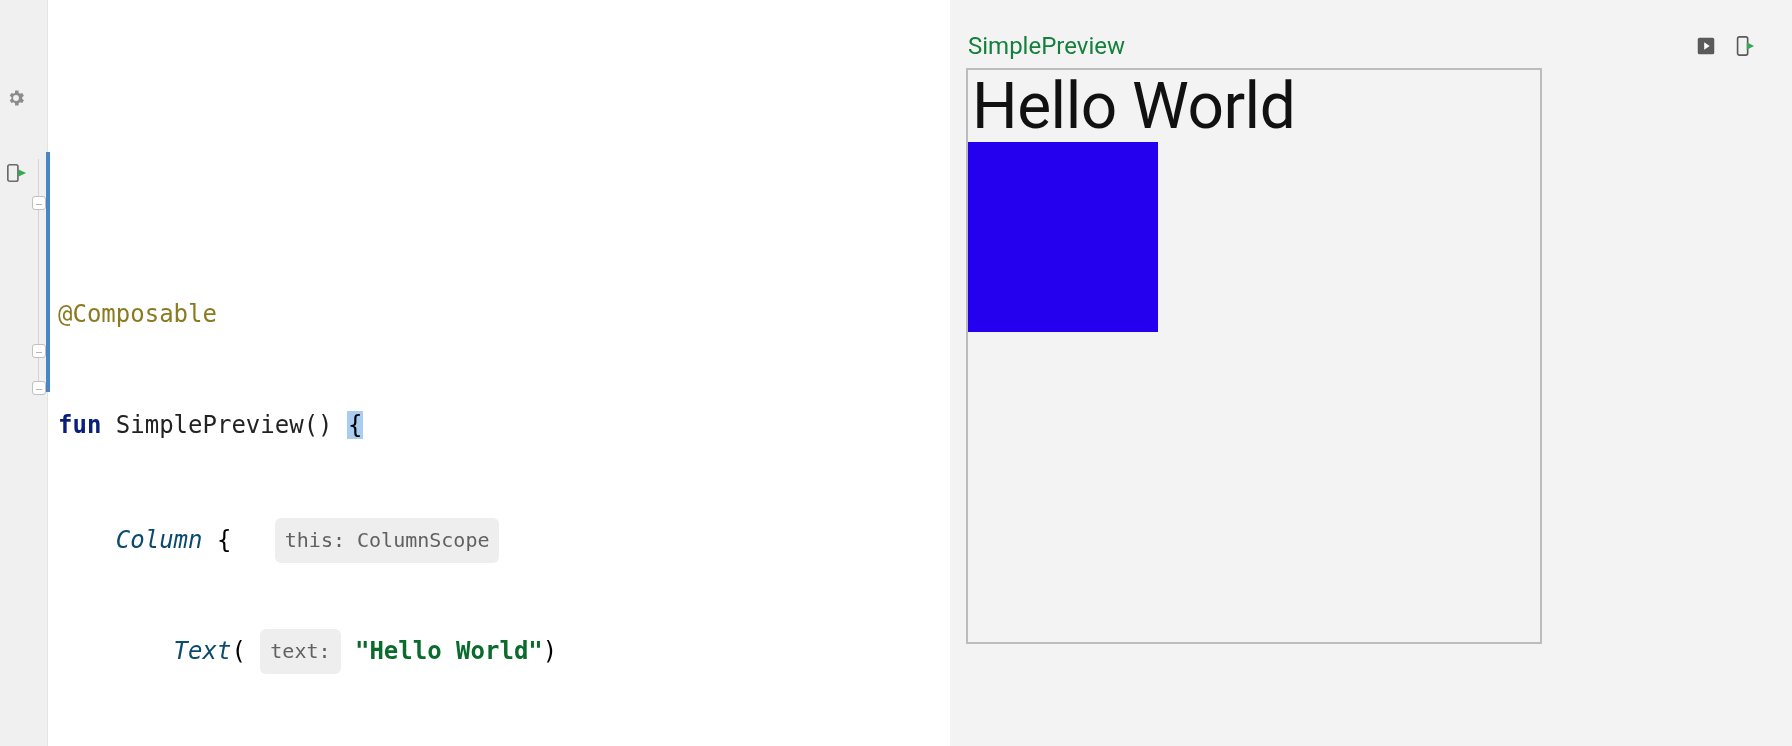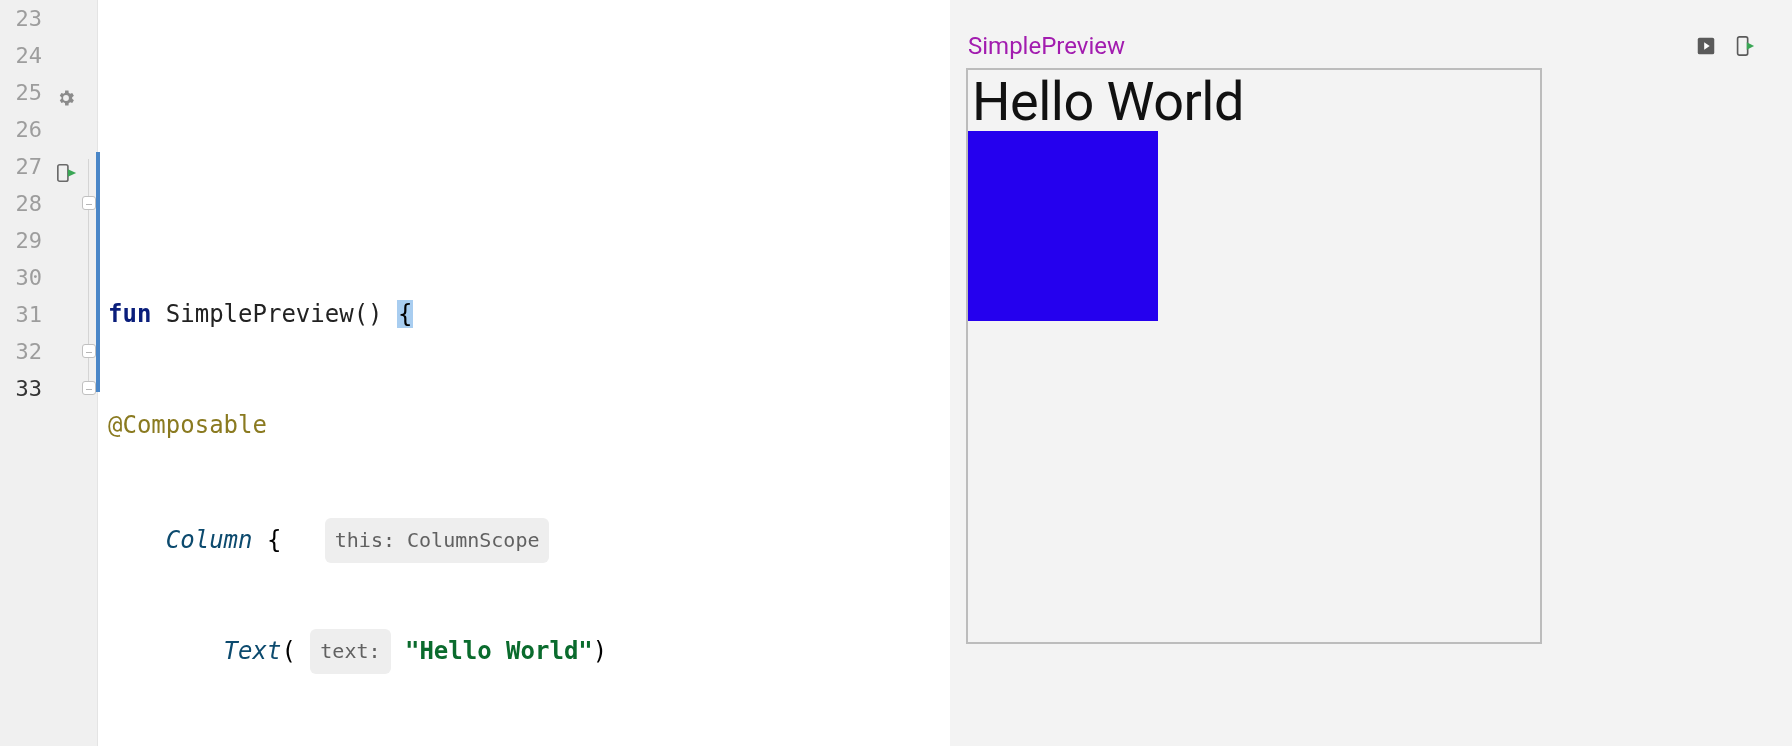--- a/index.html
+++ b/index.html
@@ -116,21 +116,21 @@
   .preview-pane {
     flex: 1;
     background: #f3f3f3;
     padding: 32px 30px 20px 16px;
     position: relative;
   }
   .preview-header {
     display: flex;
     align-items: center;
     justify-content: space-between;
-    color: #a21caf;
+    color: #15803d;
     font-family: -apple-system, "Segoe UI", Roboto, sans-serif;
     font-size: 24px;
     padding: 0 6px 8px 2px;
   }
   .preview-header .actions {
     display: flex; gap: 14px;
   }
   .preview-header .act-btn {
     width: 24px; height: 24px;
     display: flex; align-items: center; justify-content: center;
@@ -138,21 +138,21 @@
   }
   .preview-frame {
     width: 576px;
     height: 576px;
     border: 2px solid #bcbcbc;
     background: #f3f3f3;
     position: relative;
   }
   .preview-text {
     font-family: -apple-system, "Segoe UI", Roboto, sans-serif;
-    font-size: 54px;
+    font-size: 64px;
     font-weight: 400;
     color: #111;
     letter-spacing: -0.5px;
     padding: 2px 2px 0 4px;
     line-height: 1.1;
   }
   .preview-box {
     width: 190px; height: 190px;
     background: #2500ee;
   }
@@ -160,33 +160,20 @@
 </style>
 </head>
 <body>
 
 <div class="top-black"></div>
 
 <div class="root">
 
   <div class="editor-pane">
 
-    <div class="gutter">
-      <div class="ln">23</div>
-      <div class="ln">24</div>
-      <div class="ln">25</div>
-      <div class="ln">26</div>
-      <div class="ln">27</div>
-      <div class="ln">28</div>
-      <div class="ln">29</div>
-      <div class="ln">30</div>
-      <div class="ln">31</div>
-      <div class="ln">32</div>
-      <div class="ln cur">33</div>
-    </div>
 
     <div class="icon-col">
       <div class="g-icon gear-icon">
         <svg viewBox="0 0 24 24" width="20" height="20">
           <path fill="#8b8b8b" d="M19.4 13l.03-.99-.03-1 2.07-1.62-2-3.46-2.46.99a7.4 7.4 0 0 0-1.72-1L15 3h-4l-.3 2.92c-.6.25-1.18.58-1.72 1L6.52 5.93l-2 3.46L6.6 11l-.03 1 .03 1-2.07 1.62 2 3.46 2.46-.99c.54.42 1.12.75 1.72 1L11 21h4l.3-2.92c.6-.25 1.18-.58 1.72-1l2.46.99 2-3.46L19.4 13zM12 15.5A3.5 3.5 0 1 1 15.5 12 3.5 3.5 0 0 1 12 15.5z"></path>
         </svg>
       </div>
       <div class="g-icon run-icon">
         <svg viewBox="0 0 24 24" width="22" height="22">
           <rect x="2" y="3" width="11" height="18" rx="2" fill="none" stroke="#6a6a6a" stroke-width="1.8"></rect>
@@ -196,22 +183,22 @@
       <div class="change-bar"></div>
       <div class="fold-line"></div>
       <div class="fold-knob" style="top:196px">–</div>
       <div class="fold-knob" style="top:344px">–</div>
       <div class="fold-knob" style="top:381px">–</div>
     </div>
 
     <div class="code">
       <div class="row"></div>
       <div class="row"></div>
+      <div class="row"><span class="tok-anno">@Composable</span></div>
       <div class="row"><span class="tok-kw">fun</span><span> </span><span class="tok-id">SimplePreview() </span><span class="sel">{</span></div>
-      <div class="row"><span class="tok-anno">@Composable</span></div>
       <div class="row">    <span class="tok-call">Column</span><span> </span><span>{</span>   <span class="hint-pill">this: ColumnScope</span></div>
       <div class="row">        <span class="tok-call">Text</span><span>(</span> <span class="hint-pill">text:</span><span> </span><span class="tok-str">"Hello World"</span><span>)</span></div>
       
       
       
       
     </div>
   </div>
 
   <div class="preview-pane">

